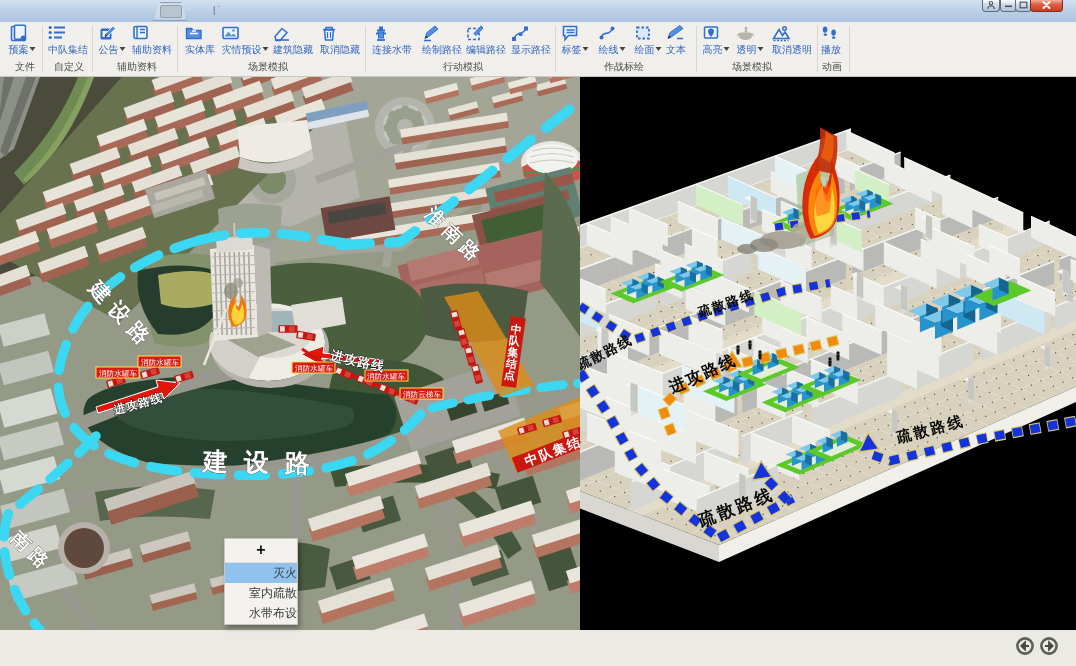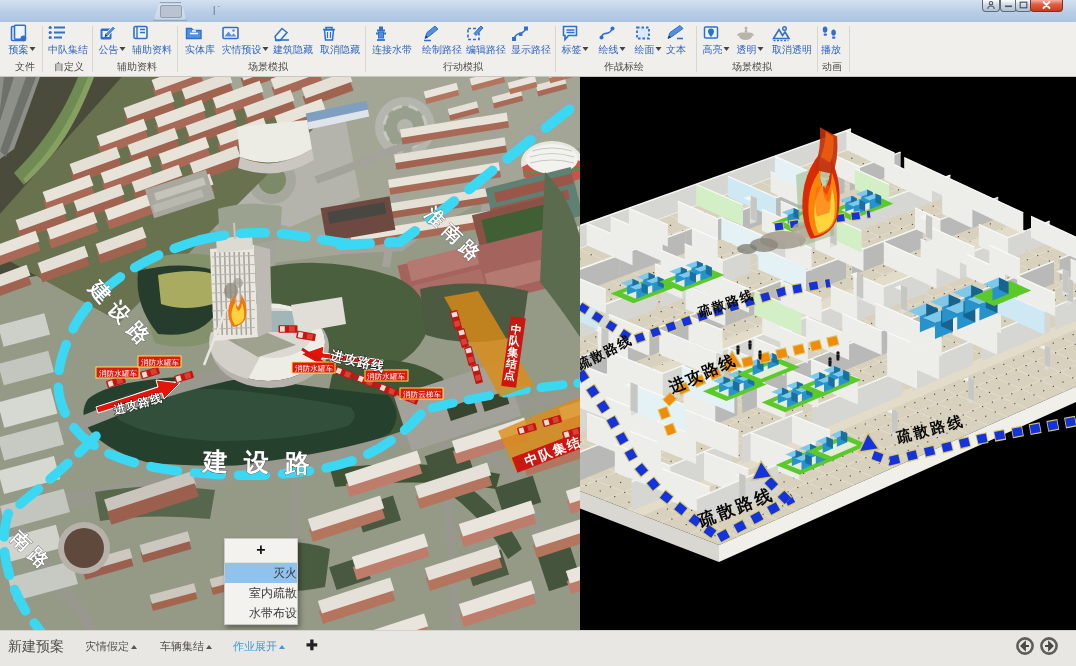--- a/index.html
+++ b/index.html
@@ -2503,27 +2503,20 @@
           </svg></div>
         <div class="rlb">播放</div>
       </div>
     </div>
 <div id="popup">
       <div class="plus">+</div>
       <div class="row hl">灭火</div>
       <div class="row">室内疏散</div>
       <div class="row">水带布设</div>
     </div>
-<div id="bottombar">
- <span class="t1">新建预案</span>
- <span class="btab" style="left:85px">灾情假定<span class="up"></span></span>
- <span class="btab" style="left:160px">车辆集结<span class="up"></span></span>
- <span class="btab act" style="left:233px">作业展开<span class="up"></span></span>
- <span class="btab" style="left:306px;font-weight:bold;font-size:14px;top:6px;color:#222;">✚</span>
-</div>
 <svg style="position:absolute;left:1015px;top:635px" width="46" height="22" viewBox="0 0 46 22">
 <g fill="none" stroke="#5e5e58" stroke-width="2.6">
         <circle cx="10" cy="11" r="7.6"></circle>
         <circle cx="34" cy="11" r="7.6"></circle>
       </g>
 <g stroke="#4a4a44" stroke-width="2.2" fill="#4a4a44">
         <path d="M14 11 h-7 m2.8 -3.2 L6.6 11 l3.2 3.2z"></path>
         <path d="M30 11 h7 m-2.8 -3.2 L37.4 11 l-3.2 3.2z"></path>
       </g>
 </svg>

